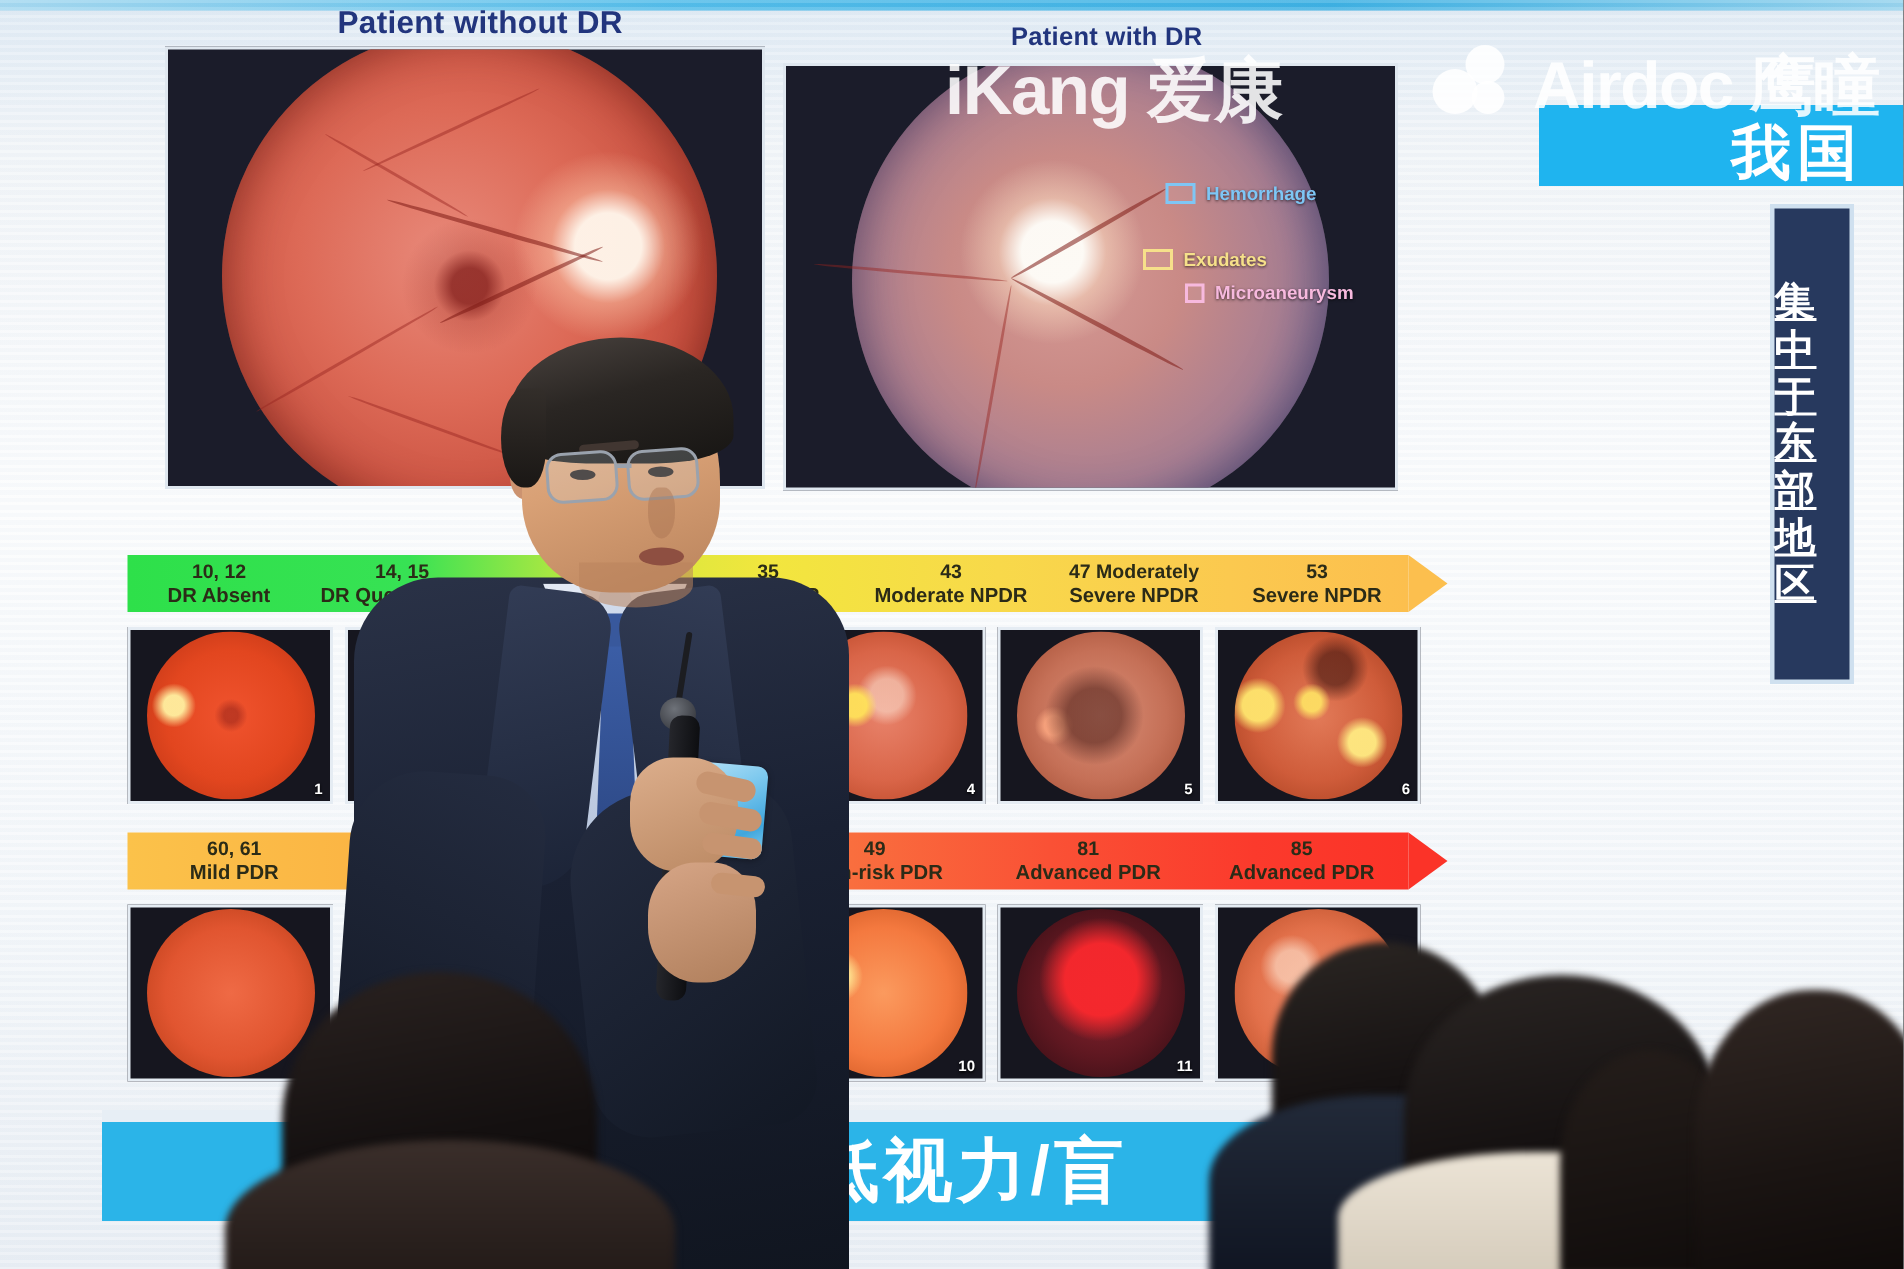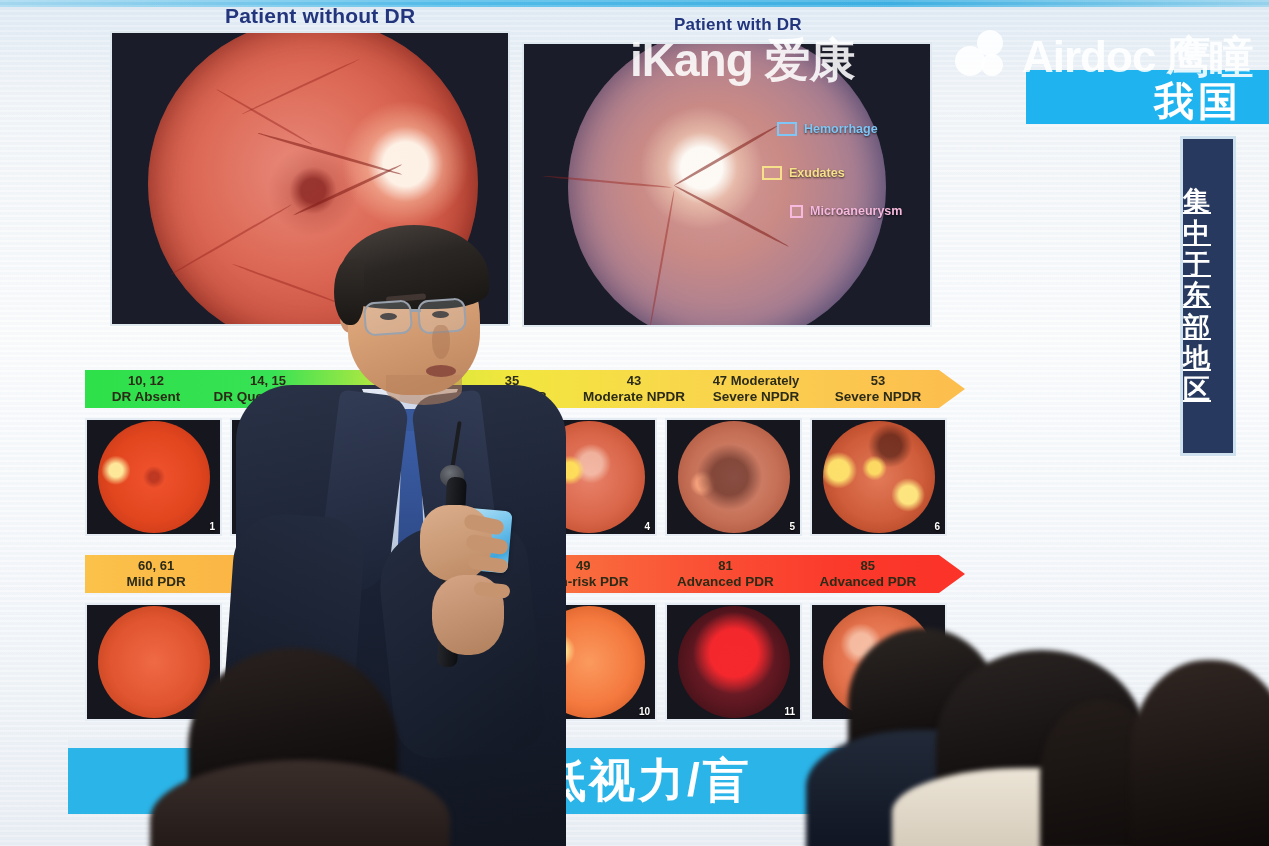--- a/index.html
+++ b/index.html
@@ -46,21 +46,21 @@
   
   .vs{position:absolute;background:rgba(125,26,20,.55);border-radius:50%;transform-origin:0 50%;}
   .vs.b{background:rgba(150,35,30,.45);}
 
   
   .legend{position:absolute;display:flex;align-items:center;gap:7px;font-size:12.5px;font-weight:700;
     text-shadow:0 1px 2px rgba(0,0,0,.7);white-space:nowrap;}
   .lbox{width:20px;height:14px;border:2px solid currentColor;background:rgba(255,255,255,.06);}
   .lg1{left:253px;top:78px;color:#7ec6f5;}
   .lg2{left:238px;top:122px;color:#f6e08a;}
-  .lg3{left:266px;top:160px;color:#f7b9de;}
+  .lg3{left:266px;top:144px;color:#f7b9de;}
   .lg3 .lbox{width:13px;height:13px;}
 
   
   .arrowbar{position:absolute;height:38px;display:flex;align-items:center;}
   .arrowbody{position:relative;height:38px;flex:1;display:flex;}
   .arrowhead{width:0;height:0;border-top:19px solid transparent;border-bottom:19px solid transparent;}
   .seg{flex:1;display:flex;flex-direction:column;align-items:center;justify-content:center;line-height:1.12;}
   .seg .n{font-size:13px;font-weight:700;color:#2b2b17;}
   .seg .t{font-size:13.5px;font-weight:700;color:#2b2b17;}
 

